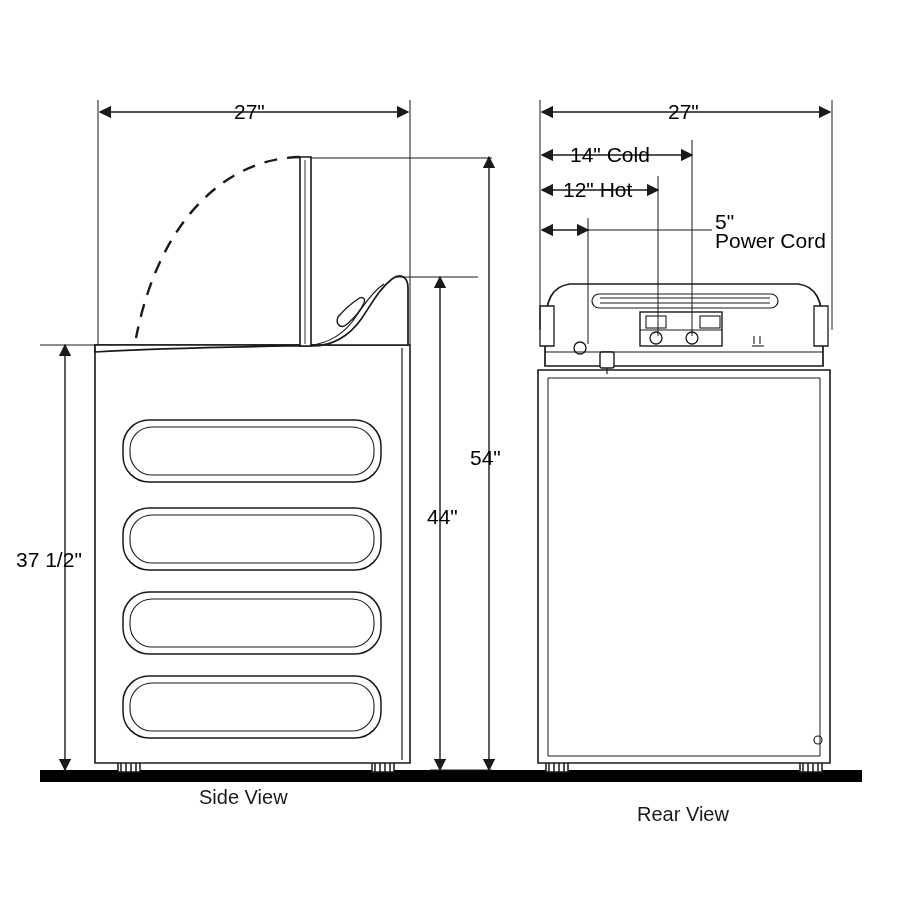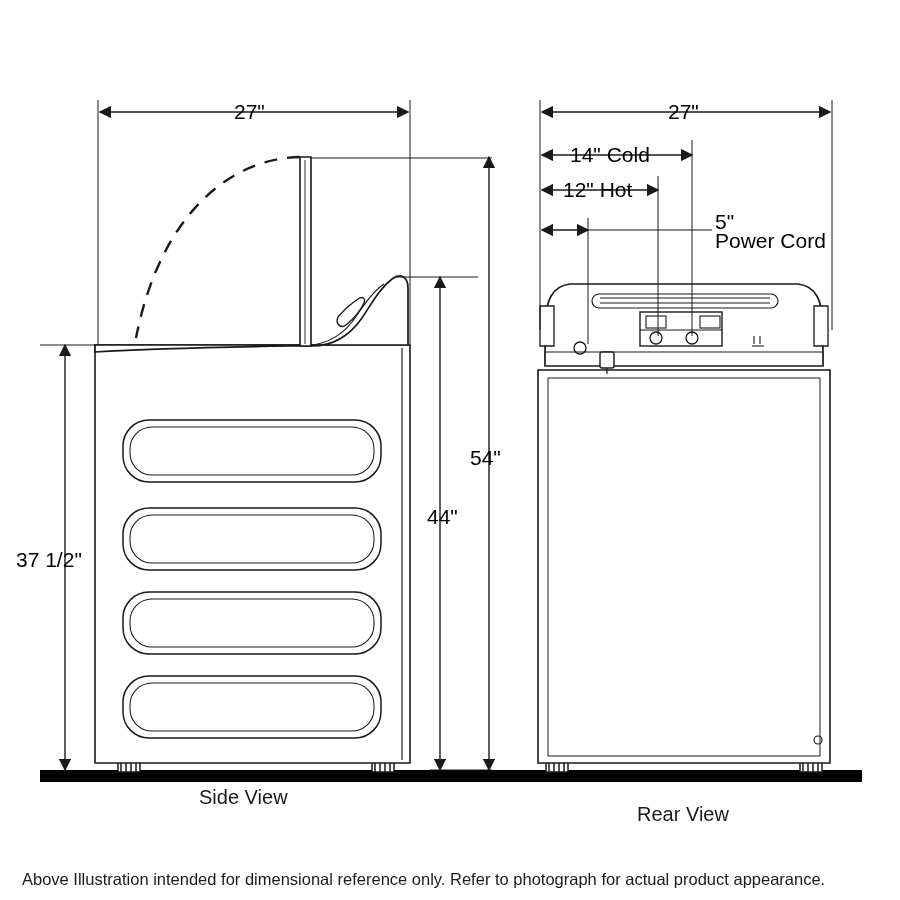--- a/index.html
+++ b/index.html
@@ -191,14 +191,13 @@
 
   <div class="lbl big" style="left:668px; top:100px;">27"</div>
   <div class="lbl big" style="left:570px; top:143px;">14" Cold</div>
   <div class="lbl big" style="left:563px; top:178px;">12" Hot</div>
   <div class="lbl big" style="left:715px; top:210px;">5"</div>
   <div class="lbl big" style="left:715px; top:229px;text-align:right;">Power Cord</div>
 
   <div class="viewname" style="left:199px; top:786px;">Side View</div>
   <div class="viewname" style="left:637px; top:786px;margin-top:17px;">Rear View</div>
 
-  <div class="footnote">Above Illustration intended for dimensional reference only. Refer to photograph for actual product appearance.</div>
 </div>
 
 </body></html>

